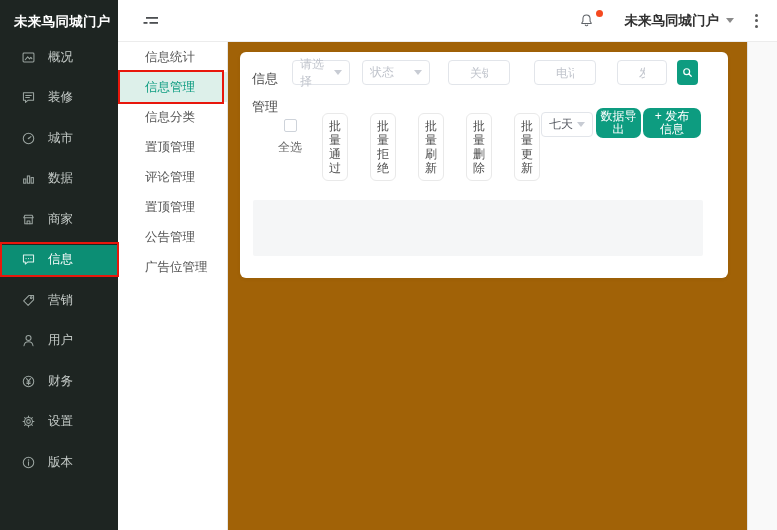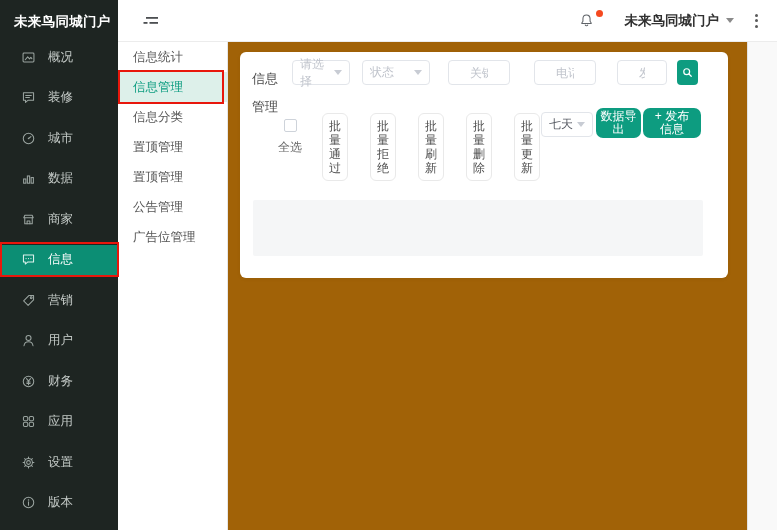--- a/index.html
+++ b/index.html
@@ -11,21 +11,21 @@
   .sidebar{position:absolute;left:0;top:0;width:118px;height:530px;background:#1e2522;}
   .logo{height:42px;padding:13px 0 0 14px;color:#ffffff;font-size:13.5px;font-weight:bold;letter-spacing:.3px;}
   .nav-item{height:30px;margin-bottom:10.5px;display:flex;align-items:center;padding-left:21px;gap:12px;
             color:#c3c9c6;font-size:12.5px;cursor:pointer;}
   .nav-item .nav-ic{width:15px;height:15px;color:#9ba5a1;flex:0 0 auto;}
   .nav-item.active{background:var(--sidebar-active,#0c8e74);color:#fff;}
   .nav-item.active .nav-ic{color:#dff3ee;}
 
   
   .submenu{position:absolute;left:118px;top:42px;bottom:0;width:110px;background:#fff;border-right:1px solid #e6e6e6;}
-  .submenu-item{height:30px;display:flex;align-items:center;padding-left:15px;font-size:12.5px;color:#565656;cursor:pointer;}
+  .submenu-item{height:30px;display:flex;align-items:center;padding-left:27px;font-size:12.5px;color:#565656;cursor:pointer;}
   .submenu-item.active{background:var(--submenu-active-bg,#ddf0ea);color:var(--accent,#0d9c80);}
 
   
   .header{position:absolute;left:118px;top:0;right:0;height:42px;background:#fff;border-bottom:1px solid #ececec;
           display:flex;align-items:center;padding:0 16px 0 25px;}
   .fold{width:18px;height:14px;cursor:pointer;}
   .header-right{margin-left:auto;display:flex;align-items:center;gap:18px;}
   .bell-wrap{position:relative;width:14px;height:15px;cursor:pointer;}
   .noti-dot{position:absolute;right:-10px;top:-3px;width:7px;height:7px;border-radius:50%;
             background:var(--notification-dot,#f5491f);}
@@ -208,26 +208,20 @@
           <span>用户</span>
         </div>
 
         <div class="nav-item">
           <svg class="nav-ic" viewBox="0 0 16 16">
             <use href="#ic-finance"></use>
           </svg>
           <span>财务</span>
         </div>
 
-        <div class="nav-item">
-          <svg class="nav-ic" viewBox="0 0 16 16">
-            <use href="#ic-apps"></use>
-          </svg>
-          <span>应用</span>
-        </div>
 
         <div class="nav-item">
           <svg class="nav-ic" viewBox="0 0 16 16">
             <use href="#ic-settings"></use>
           </svg>
           <span>设置</span>
         </div>
 
         <div class="nav-item">
           <svg class="nav-ic" viewBox="0 0 16 16">
@@ -277,20 +271,23 @@
       </div>
 
       <div class="submenu-item">
         <span>信息分类</span>
       </div>
 
       <div class="submenu-item">
         <span>置顶管理</span>
       </div>
 
+      <div class="submenu-item">
+        <span>评论管理</span>
+      </div>
 
       <div class="submenu-item">
         <span>置顶管理</span>
       </div>
 
       <div class="submenu-item">
         <span>公告管理</span>
       </div>
 
       <div class="submenu-item">

